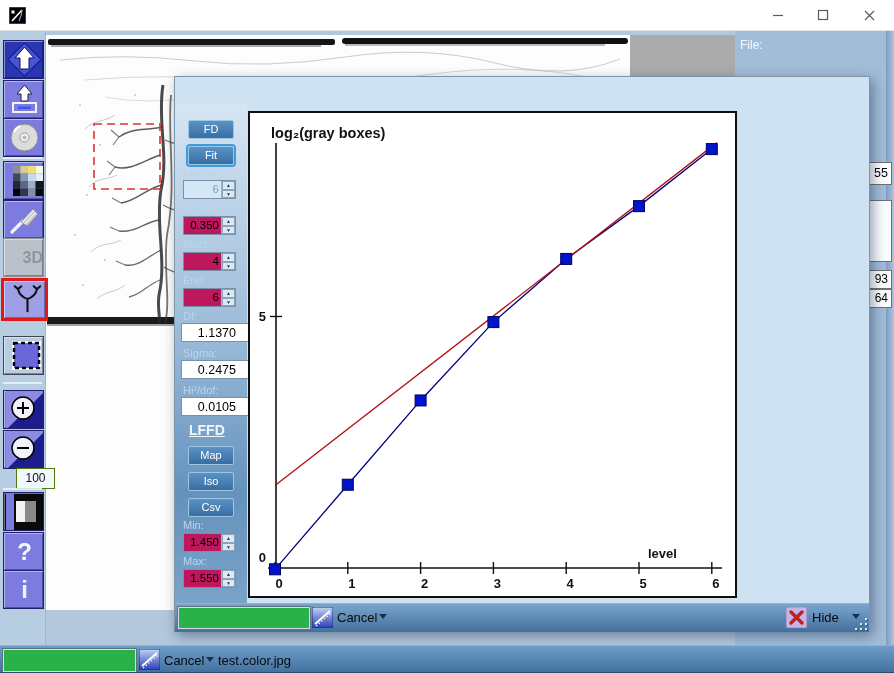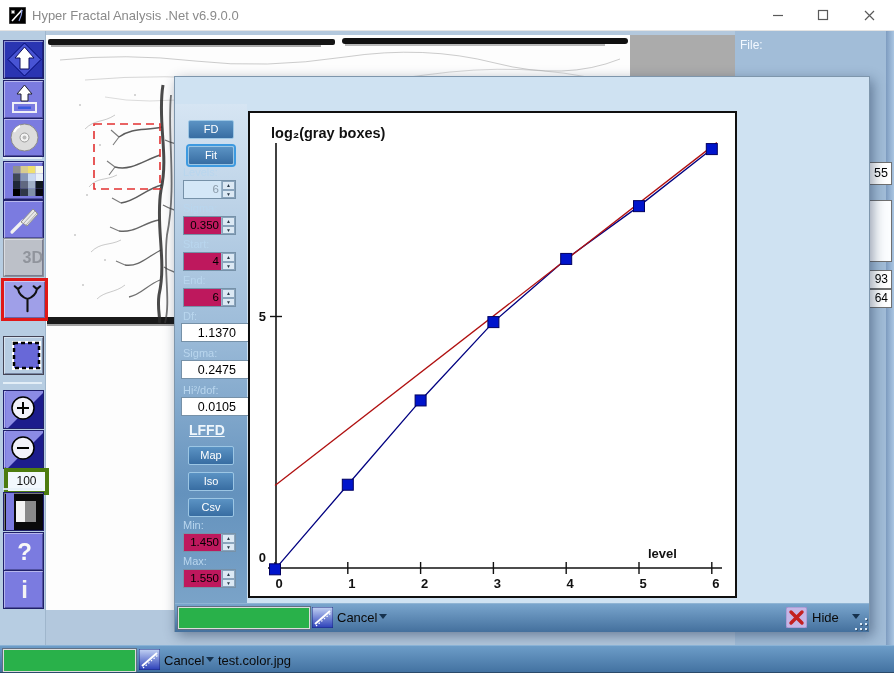--- a/index.html
+++ b/index.html
@@ -13,21 +13,21 @@
   .wc{position:absolute;top:0;width:45px;height:30px;display:flex;align-items:center;justify-content:center}
   
   .sidebar{left:0;top:30px;width:45px;height:615px;background:#b7cde2;border-right:1px solid #9fb6cc;z-index:5}
   .sbtn{position:absolute;left:3px;width:39px;height:37px;background:#7b7be0;border:1px solid #20206a;
         box-shadow:inset 1px 1px 0 rgba(255,255,255,.45), inset -1px -1px 0 rgba(0,0,40,.35);
         display:flex;align-items:center;justify-content:flex-end}
   .sbtn.dark{background:#2a35b2}
   .sbtn.gray{background:#bcc0c8;border-color:#8a8f98}
   .sbtn.active{border:3px solid #e01818;left:1px;width:41px}
   .ssep{position:absolute;left:3px;width:39px;height:2px;background:#e8f2fa;opacity:.9}
-  .zoomval{position:absolute;left:4px;width:37px;height:19px;background:#f2f8fd;border:4px solid #4d7c0f;
+  .zoomval{position:absolute;left:16px;width:37px;height:19px;background:#f2f8fd;border:1px solid #4d7c0f;
            font-size:12px;color:#111;text-align:center;line-height:18px}
   
   .canvas{left:45px;top:30px;width:690px;height:615px;background:#b3c8dd;overflow:hidden;z-index:1}
   
   .rightpanel{left:735px;top:30px;width:159px;height:615px;background:#a2bdd8;z-index:2}
   .rp-edge{position:absolute;left:151px;top:0;width:8px;height:615px;background:linear-gradient(90deg,#7e9cc0,#aac6e2)}
   .filelabel{position:absolute;left:5px;top:8px;color:#f2f8ff;font-size:12px}
   .fileinput{position:absolute;left:2px;top:23px;width:141px;height:17px;border:1px solid #707070;background:#fff;
              font-size:11px;color:#000;padding:1px 2px;font-family:"Liberation Sans",sans-serif}
   .cutfield{position:absolute;left:110px;width:47px;background:#fff;border:1px solid #707070;font-size:12px;
@@ -74,21 +74,20 @@
 </head>
 <body>
 
 <div class="abs titlebar">
   <svg class="abs" style="left:9px;top:7px" width="17" height="17" viewBox="0 0 17 17">
     <rect x="0" y="0" width="17" height="17" fill="#000" stroke="#777"></rect>
     <path d="M3,14 L13,3" stroke="#fff" stroke-width="1.6" fill="none"></path>
     <path d="M10,14 C12,10 13,7 13,3" stroke="#8899dd" stroke-width="1.2" fill="none"></path>
     <path d="M4,3 l0,4 M2,5 l4,0 M2.6,3.6 l2.8,2.8 M5.4,3.6 l-2.8,2.8" stroke="#fff" stroke-width="0.9"></path>
   </svg>
-  <span class="app-title">Hyper Fractal Analysis .Net v6.9.0.0</span>
   <div class="wc" style="left:755px">
     <svg width="12" height="12" viewBox="0 0 12 12">
         <path d="M1,6.5 L11,6.5" stroke="#5a5a5a" stroke-width="1.2"></path>
       </svg>
   </div>
   <div class="wc" style="left:800px">
     <svg width="12" height="12" viewBox="0 0 12 12">
         <rect x="1.5" y="1.5" width="9" height="9" fill="none" stroke="#5a5a5a" stroke-width="1.2"></rect>
       </svg>
   </div>

